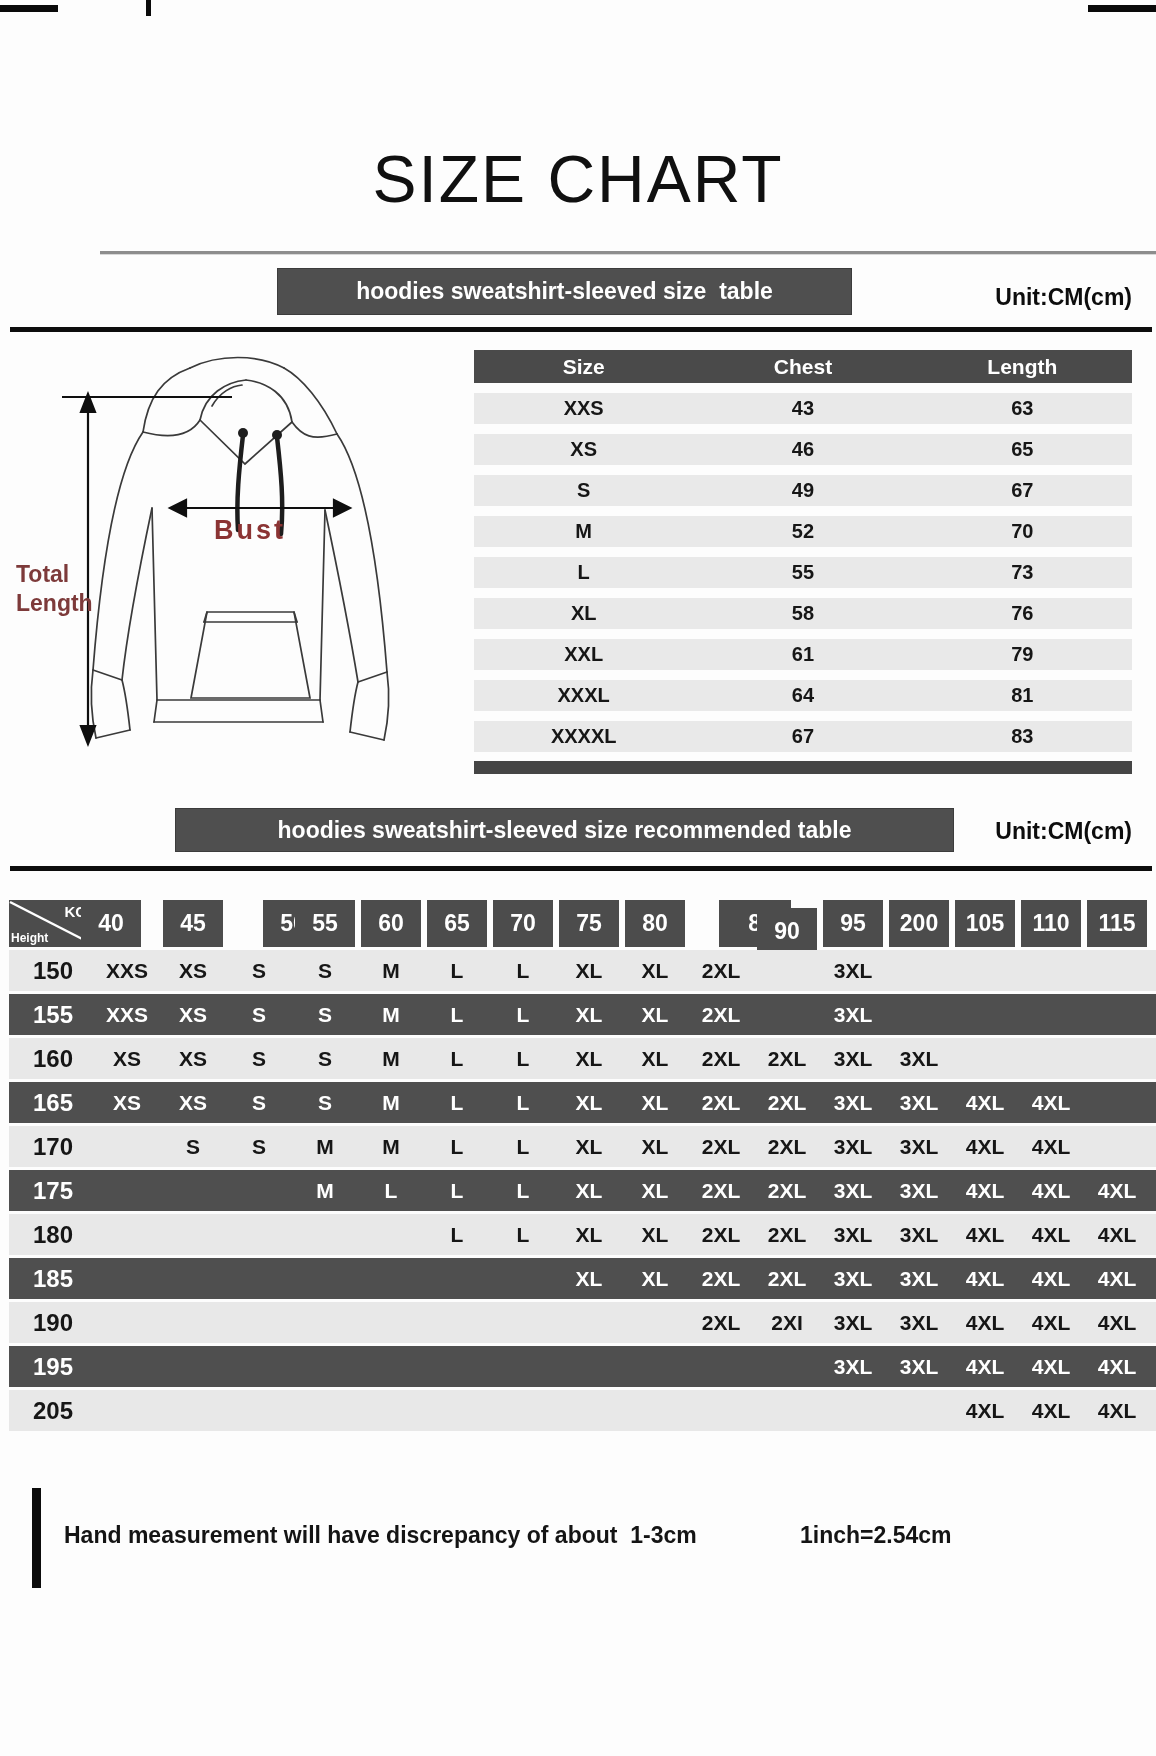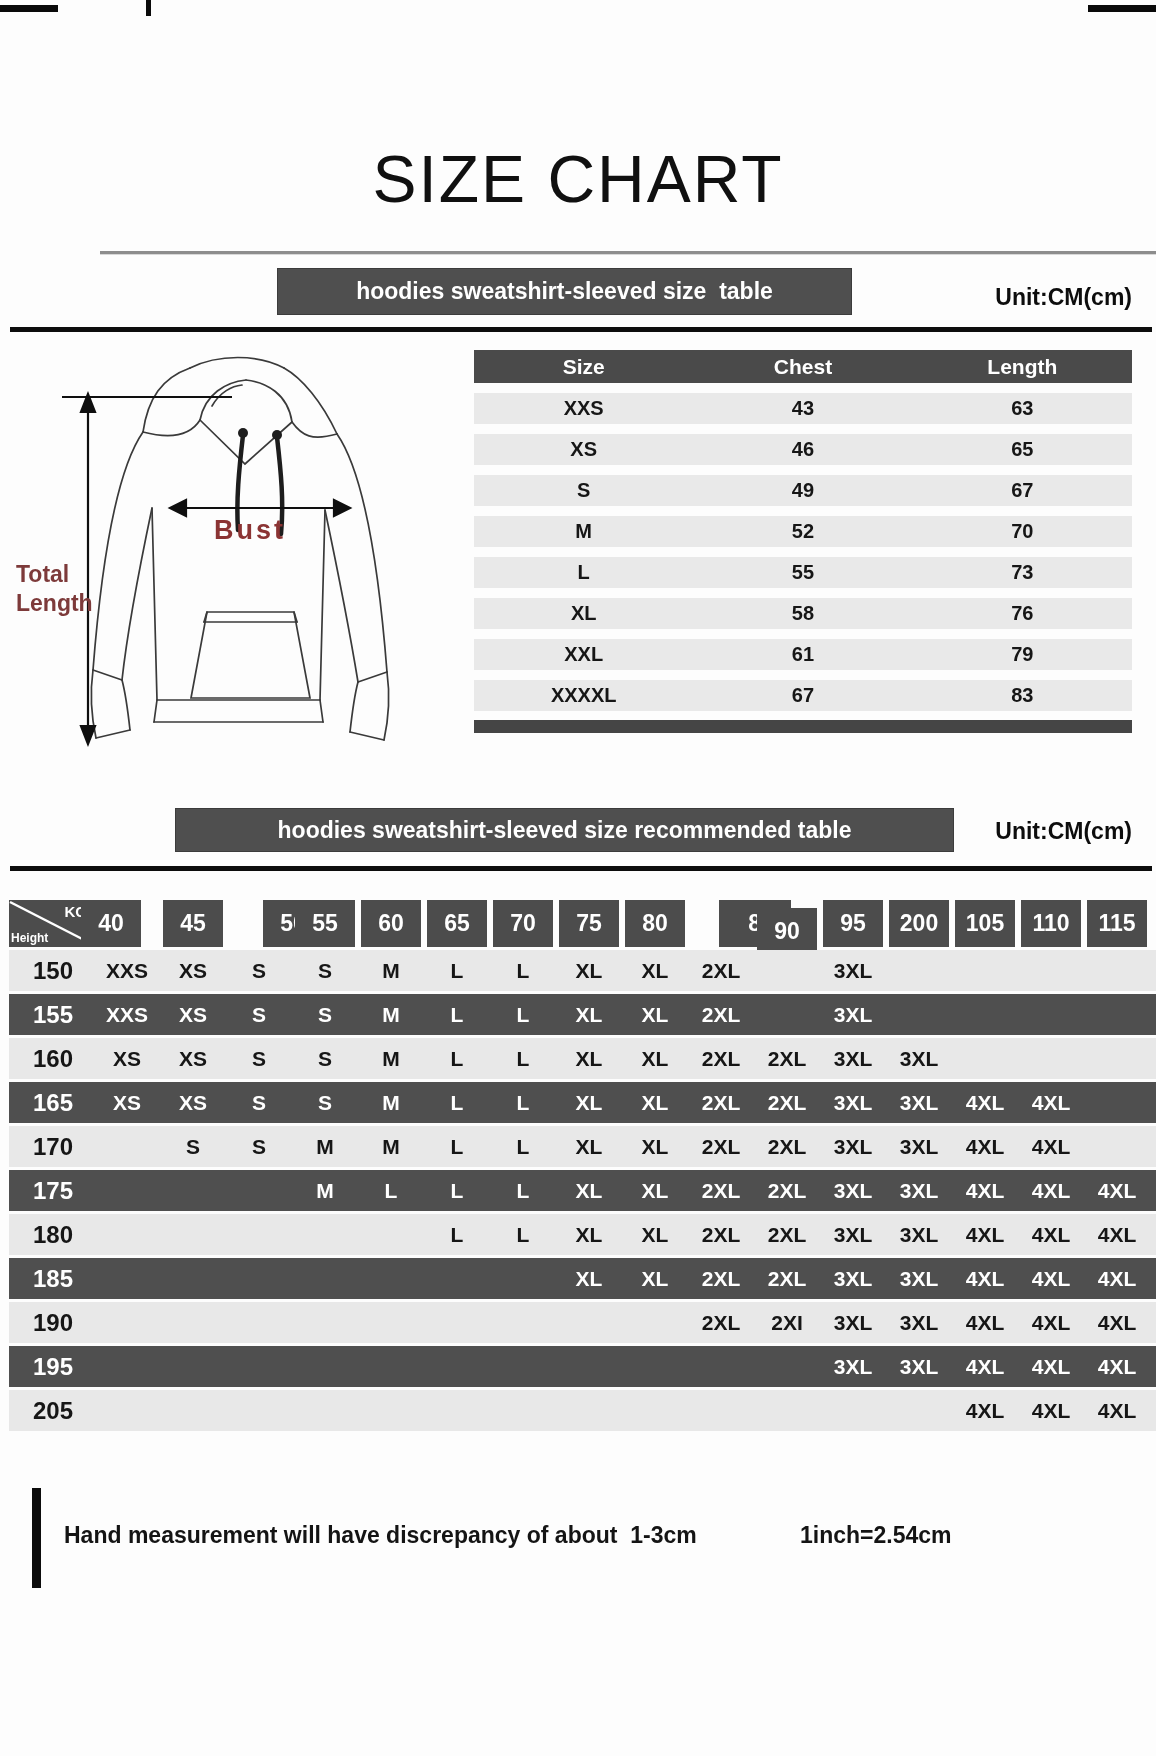--- a/index.html
+++ b/index.html
@@ -206,20 +206,25 @@
         </div>
         <div class="t1-row">
           <span>XL</span>
           <span>58</span>
           <span>76</span>
         </div>
         <div class="t1-row">
           <span>XXL</span>
           <span>61</span>
           <span>79</span>
+        </div>
+        <div class="t1-row">
+          <span>XXXL</span>
+          <span>64</span>
+          <span>81</span>
         </div>
         <div class="t1-row">
           <span>XXXXL</span>
           <span>67</span>
           <span>83</span>
         </div>
       </div>
     <div class="t1-stripe"></div>
   </div>
 

